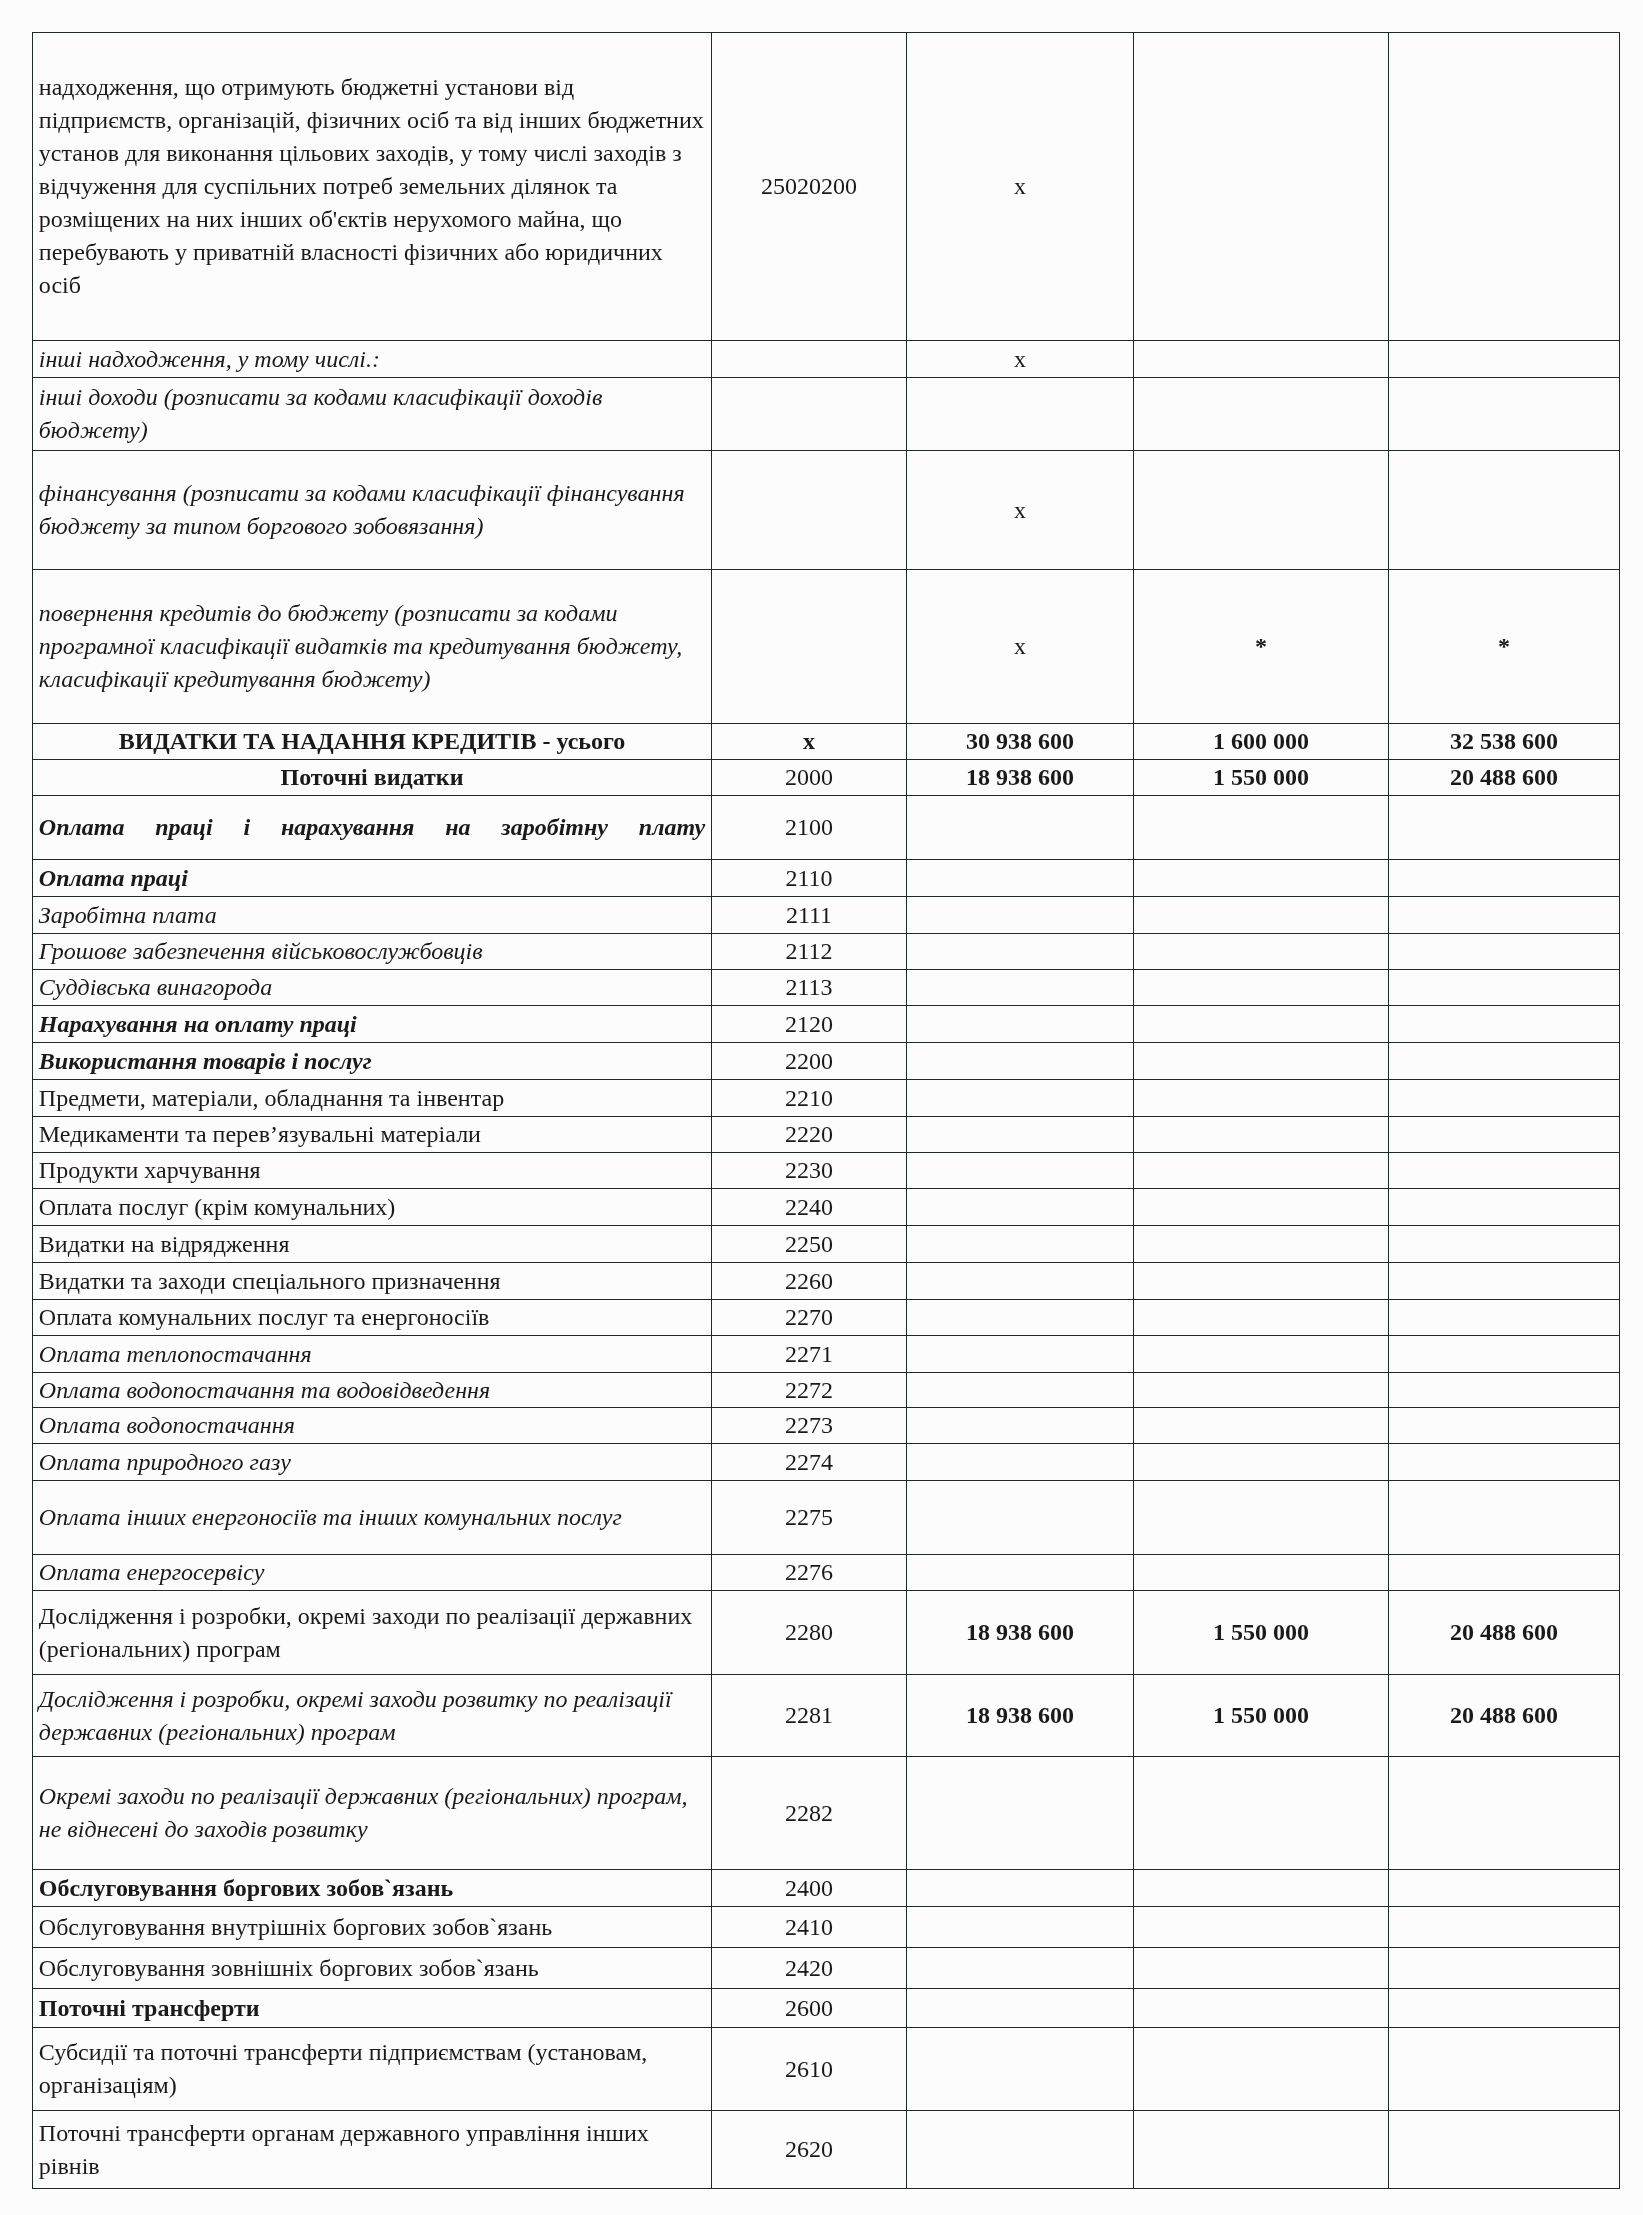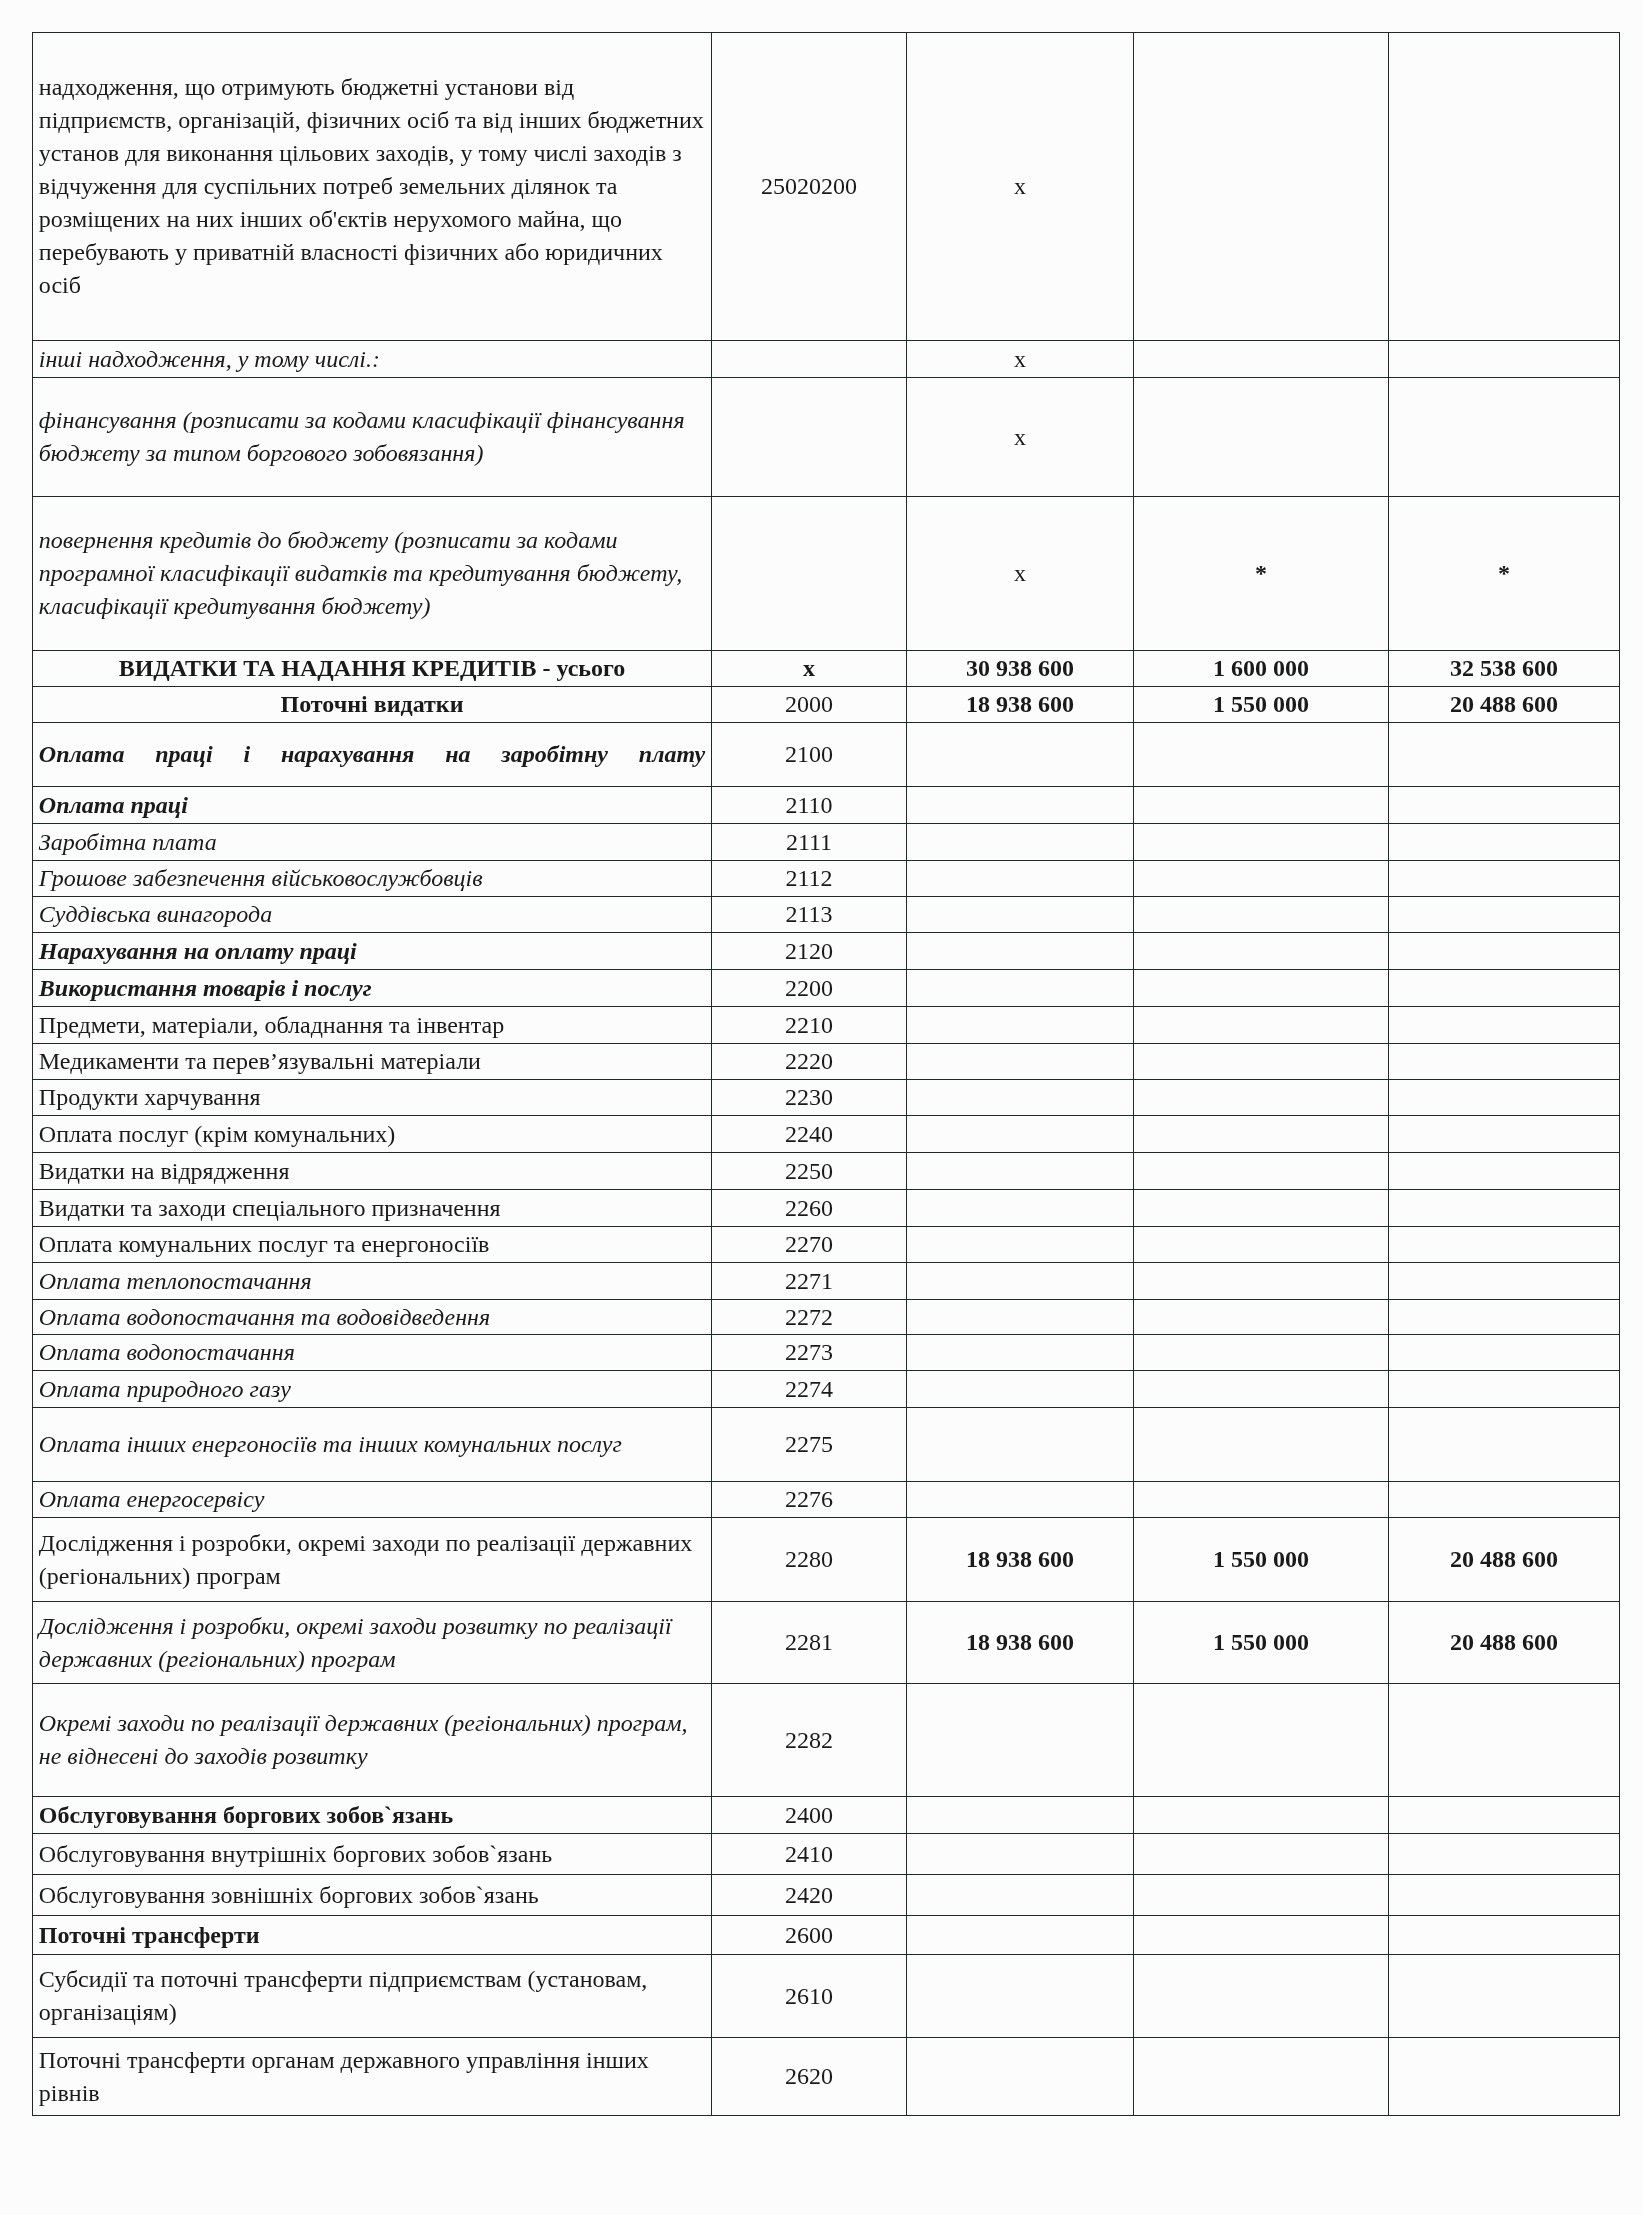--- a/index.html
+++ b/index.html
@@ -59,20 +59,27 @@
         <td class="num"></td>
         <td class="num"></td>
       </tr>
       <tr style="height: 37px; padding-left: 48px;">
         <td class="name it">інші надходження, у тому  числі.:</td>
         <td class="code"></td>
         <td class="num" style="font-weight: normal;">x</td>
         <td class="num"></td>
         <td class="num"></td>
       </tr>
+      <tr style="height: 73px;">
+        <td class="name it">інші доходи (розписати за кодами класифікації доходів бюджету)</td>
+        <td class="code"></td>
+        <td class="num"></td>
+        <td class="num"></td>
+        <td class="num"></td>
+      </tr>
       <tr style="height: 119px;">
         <td class="name it">фінансування (розписати за кодами класифікації фінансування бюджету за типом боргового зобовязання)</td>
         <td class="code"></td>
         <td class="num" style="font-weight: normal;">x</td>
         <td class="num"></td>
         <td class="num"></td>
       </tr>
       <tr style="height: 154px;">
         <td class="name it">повернення кредитів до бюджету (розписати за кодами програмної класифікації видатків та кредитування бюджету, класифікації кредитування бюджету)</td>
         <td class="code"></td>

